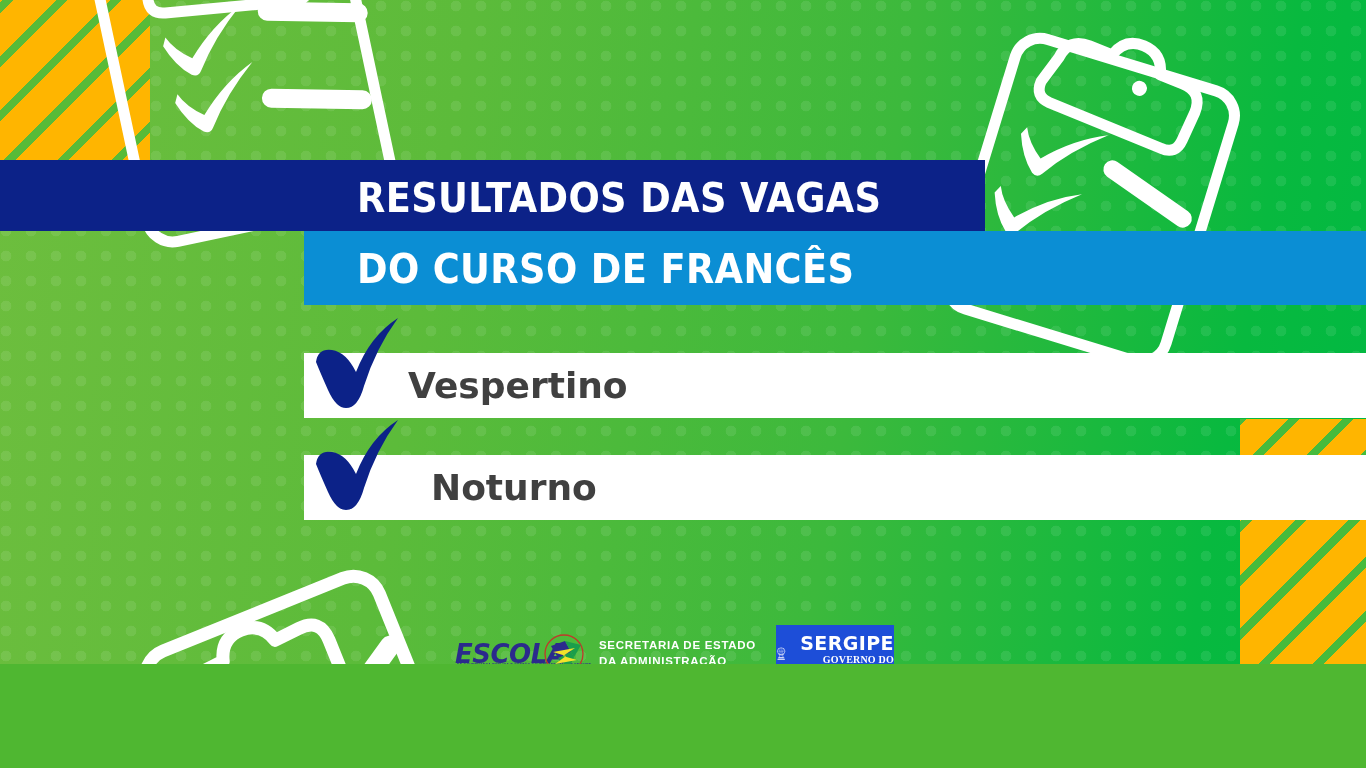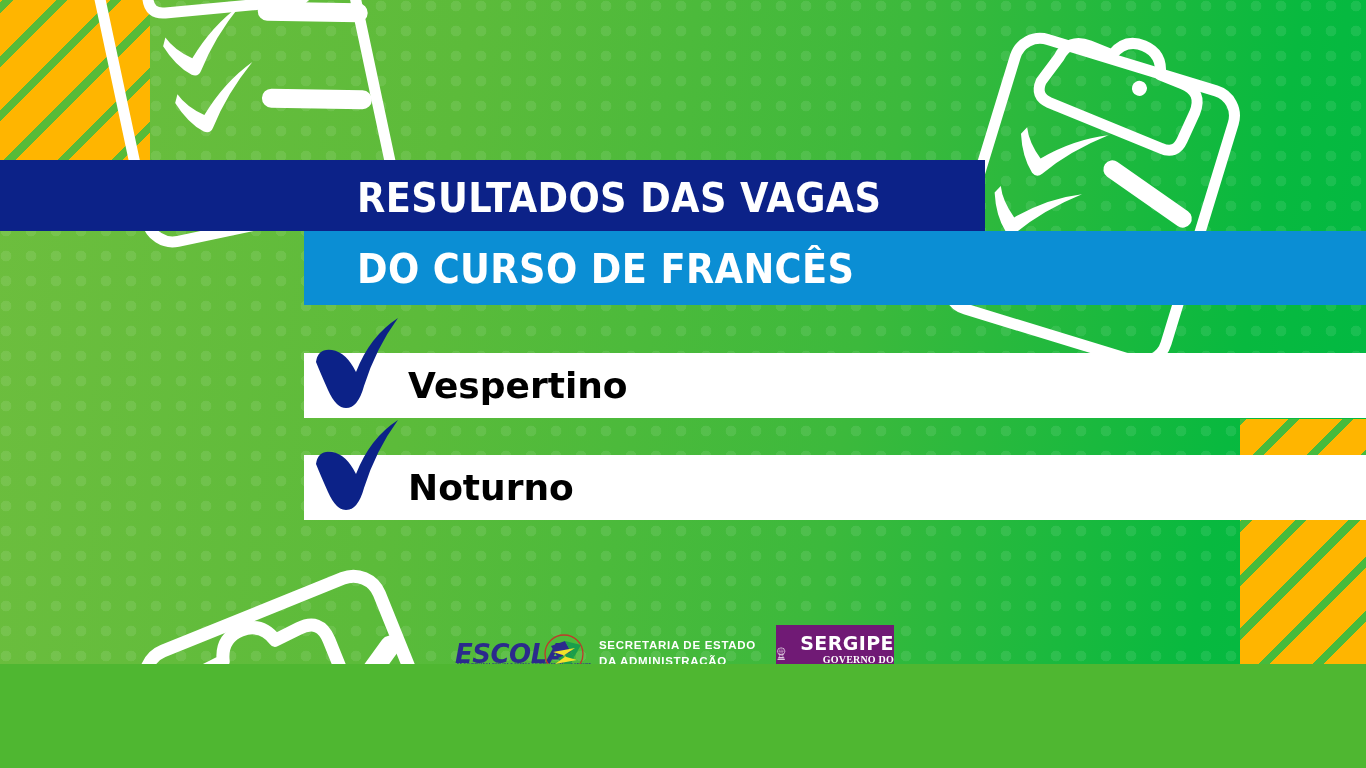--- a/index.html
+++ b/index.html
@@ -69,28 +69,28 @@
   
   .row{
     position:absolute;left:304px;width:1062px;height:65px;
     background:#ffffff;
   }
   .row1{top:353px;}
   .row2{top:455px;}
 
   .row-label{
     position:absolute;
-    color:#000000;
+    color:#404040;
     font-weight:bold;
     font-size:36px;
     font-family:"DejaVu Sans","Liberation Sans",sans-serif;
     white-space:nowrap;
   }
   .row1-label{left:408px;top:365px;}
-  .row2-label{left:408px;top:467px;}
+  .row2-label{left:431px;top:467px;}
 
   .check{
     position:absolute;
     width:90px;height:105px;
   }
   .check1{left:312px;top:318px;}
   .check2{left:312px;top:420px;}
 
   
   .footer{
@@ -123,21 +123,21 @@
     font-weight:bold;
     line-height:1.35;
     letter-spacing:0.7px;
     text-align:left;
     font-family:"Liberation Sans",sans-serif;
     white-space:nowrap;
   }
   .sergipe-box{
     margin-left:20px;
     width:118px;height:58px;
-    background:#701a75;
+    background:#1d4ed8;
     display:flex;align-items:center;justify-content:center;gap:14px;
   }
   .sergipe-brasao{width:30px;height:42px;}
   .sergipe-text{line-height:1;}
   .sergipe-name{
     font-family:"DejaVu Sans","Liberation Sans",sans-serif;
     font-weight:bold;font-size:19px;color:#fff;letter-spacing:0.4px;
   }
   .sergipe-sub{
     font-family:Liberation Serif, serif;

